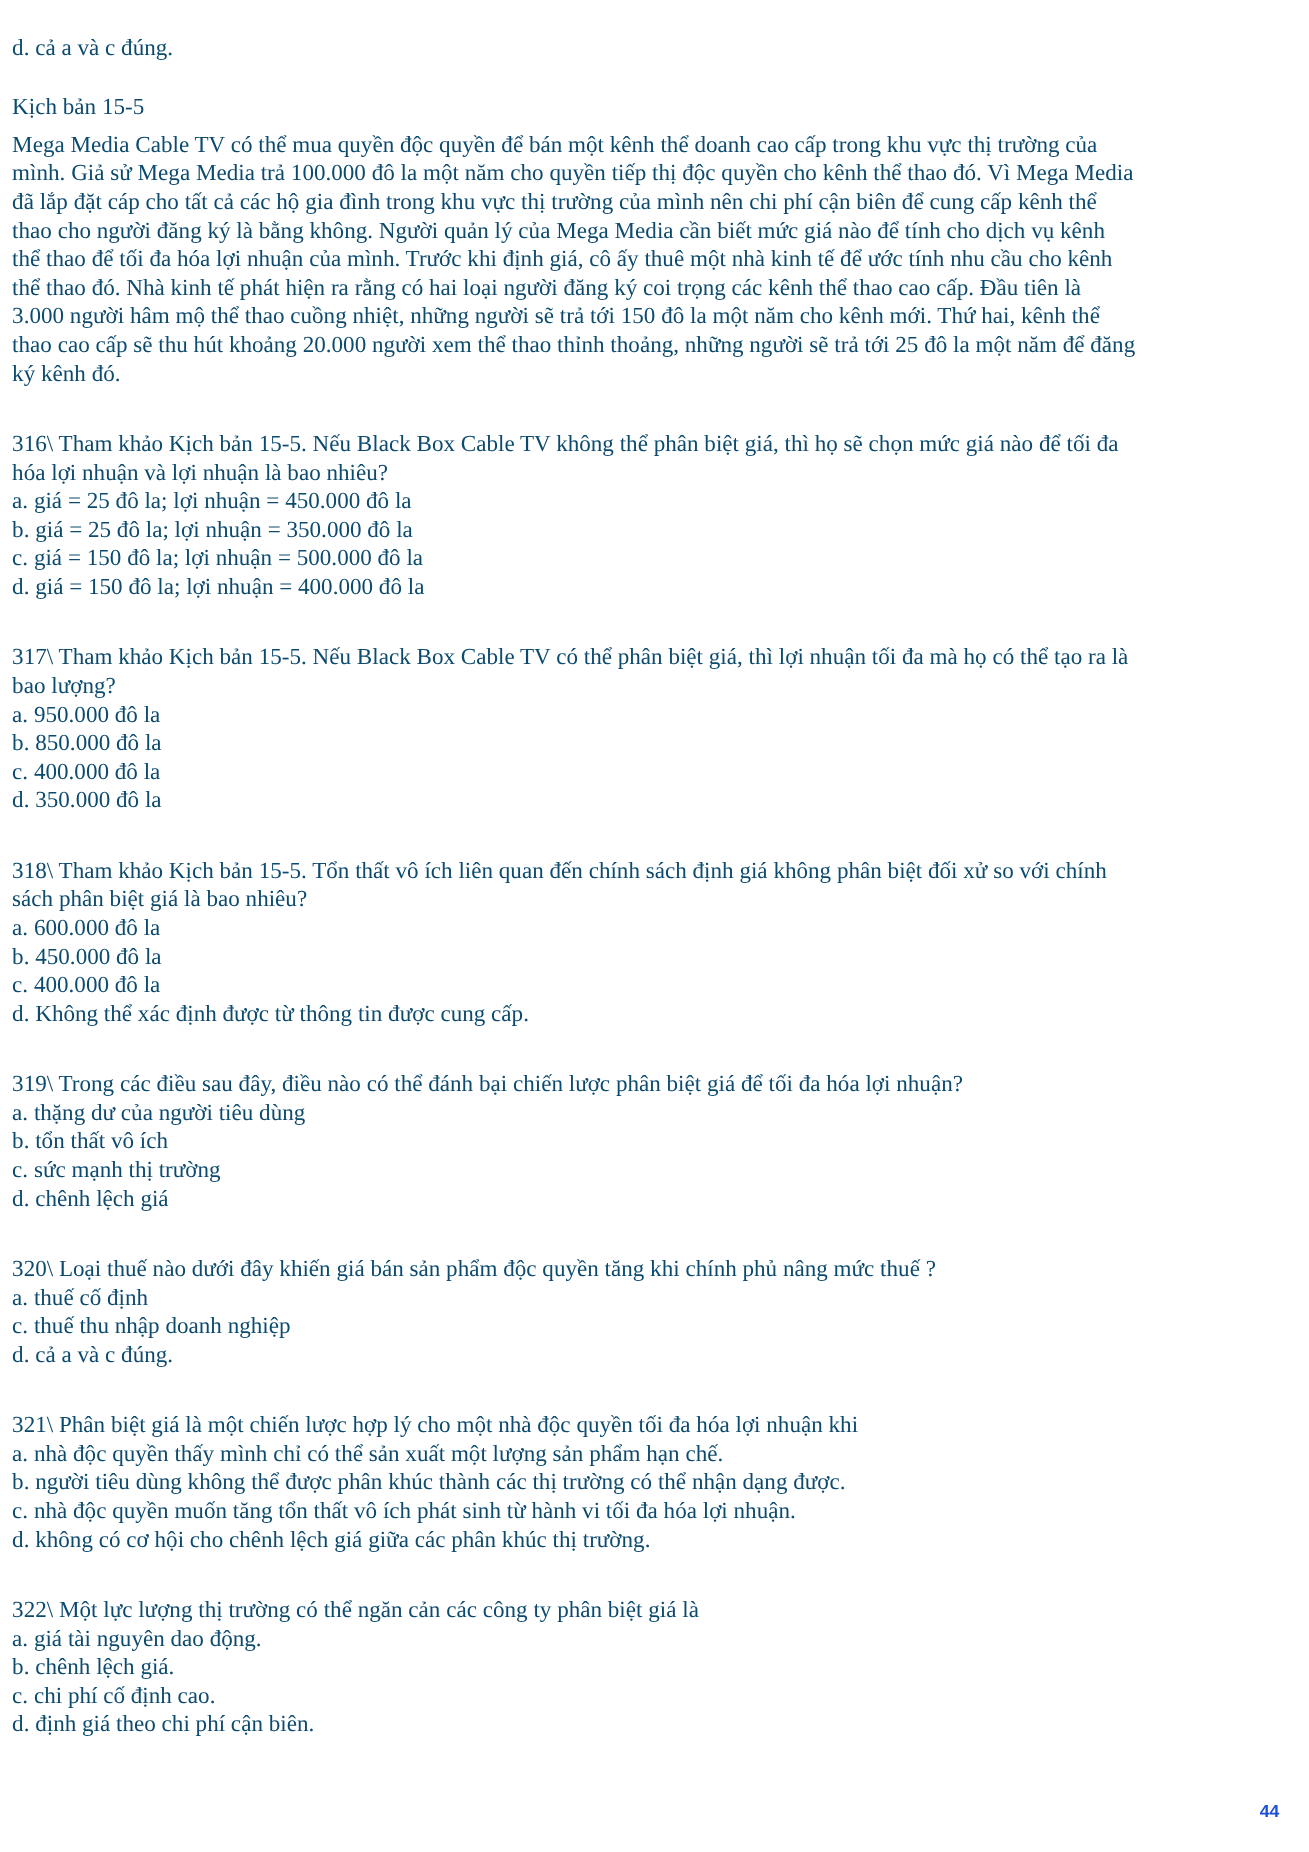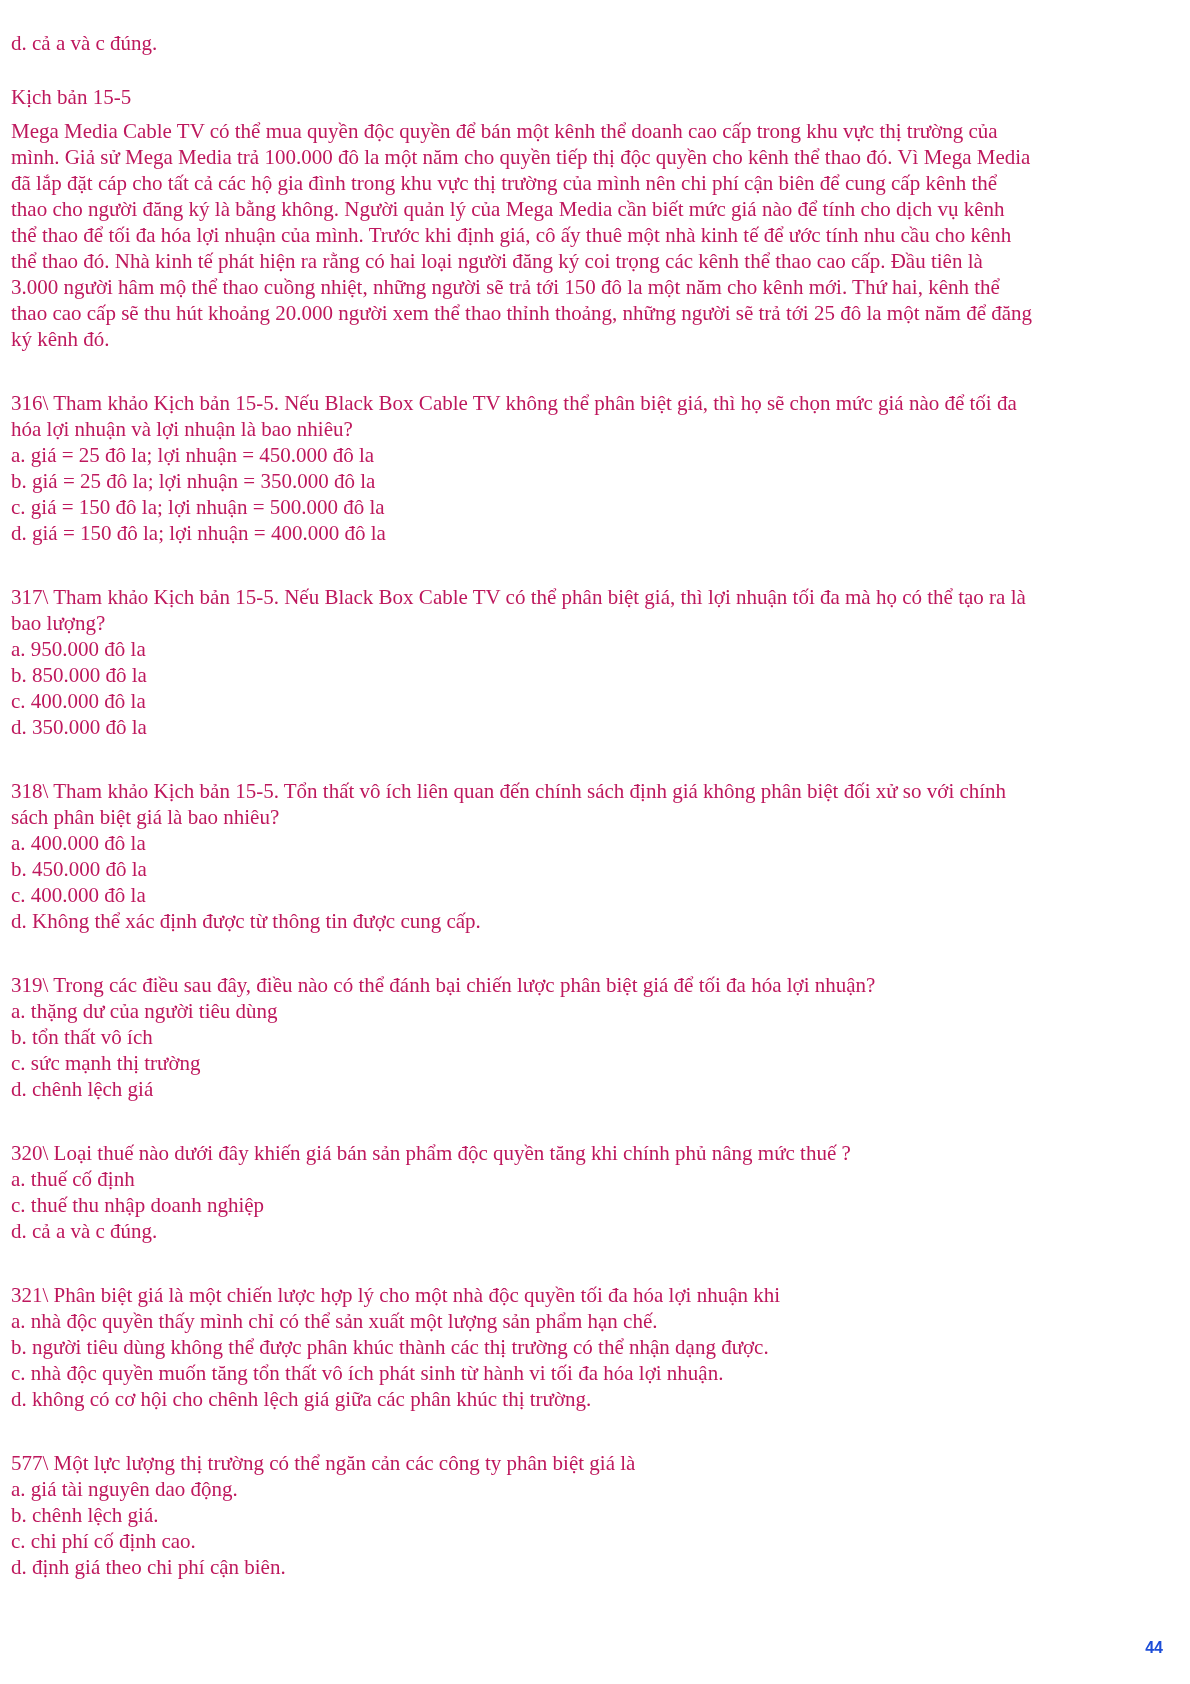--- a/index.html
+++ b/index.html
@@ -12,21 +12,21 @@
     background: #ffffff;
     position: relative;
     overflow: hidden;
     font-family: "Liberation Serif", "DejaVu Serif", serif;
   }
   .doc {
     position: absolute;
     left: 11px;
     top: 30px;
     width: 1175px;
-    color: #be185d;
+    color: #0c4a6e;
     font-size: 21px;
     line-height: 26px;
   }
   .block {
     margin-bottom: 38px;
   }
   
   .doc .block:nth-child(1) { margin-bottom: 28px; }
   
   .doc .block:nth-child(2) { margin-bottom: 8px; }
@@ -77,21 +77,21 @@
       <div class="line">317\ Tham khảo Kịch bản 15-5. Nếu Black Box Cable TV có thể phân biệt giá, thì lợi nhuận tối đa mà họ có thể tạo ra là</div>
       <div class="line">bao lượng?</div>
       <div class="line">a. 950.000 đô la</div>
       <div class="line">b. 850.000 đô la</div>
       <div class="line">c. 400.000 đô la</div>
       <div class="line">d. 350.000 đô la</div>
     </div>
     <div class="block">
       <div class="line">318\ Tham khảo Kịch bản 15-5. Tổn thất vô ích liên quan đến chính sách định giá không phân biệt đối xử so với chính</div>
       <div class="line">sách phân biệt giá là bao nhiêu?</div>
-      <div class="line">a. 400.000 đô la</div>
+      <div class="line">a. 600.000 đô la</div>
       <div class="line">b. 450.000 đô la</div>
       <div class="line">c. 400.000 đô la</div>
       <div class="line">d. Không thể xác định được từ thông tin được cung cấp.</div>
     </div>
     <div class="block">
       <div class="line">319\ Trong các điều sau đây, điều nào có thể đánh bại chiến lược phân biệt giá để tối đa hóa lợi nhuận?</div>
       <div class="line">a. thặng dư của người tiêu dùng</div>
       <div class="line">b. tổn thất vô ích</div>
       <div class="line">c. sức mạnh thị trường</div>
       <div class="line">d. chênh lệch giá</div>
@@ -103,21 +103,21 @@
       <div class="line">d. cả a và c đúng.</div>
     </div>
     <div class="block">
       <div class="line">321\ Phân biệt giá là một chiến lược hợp lý cho một nhà độc quyền tối đa hóa lợi nhuận khi</div>
       <div class="line">a. nhà độc quyền thấy mình chỉ có thể sản xuất một lượng sản phẩm hạn chế.</div>
       <div class="line">b. người tiêu dùng không thể được phân khúc thành các thị trường có thể nhận dạng được.</div>
       <div class="line">c. nhà độc quyền muốn tăng tổn thất vô ích phát sinh từ hành vi tối đa hóa lợi nhuận.</div>
       <div class="line">d. không có cơ hội cho chênh lệch giá giữa các phân khúc thị trường.</div>
     </div>
     <div class="block">
-      <div class="line">577\ Một lực lượng thị trường có thể ngăn cản các công ty phân biệt giá là</div>
+      <div class="line">322\ Một lực lượng thị trường có thể ngăn cản các công ty phân biệt giá là</div>
       <div class="line">a. giá tài nguyên dao động.</div>
       <div class="line">b. chênh lệch giá.</div>
       <div class="line">c. chi phí cố định cao.</div>
       <div class="line">d. định giá theo chi phí cận biên.</div>
     </div>
   </div>
 
 <div class="page-number">44</div>
 
 </body></html>

